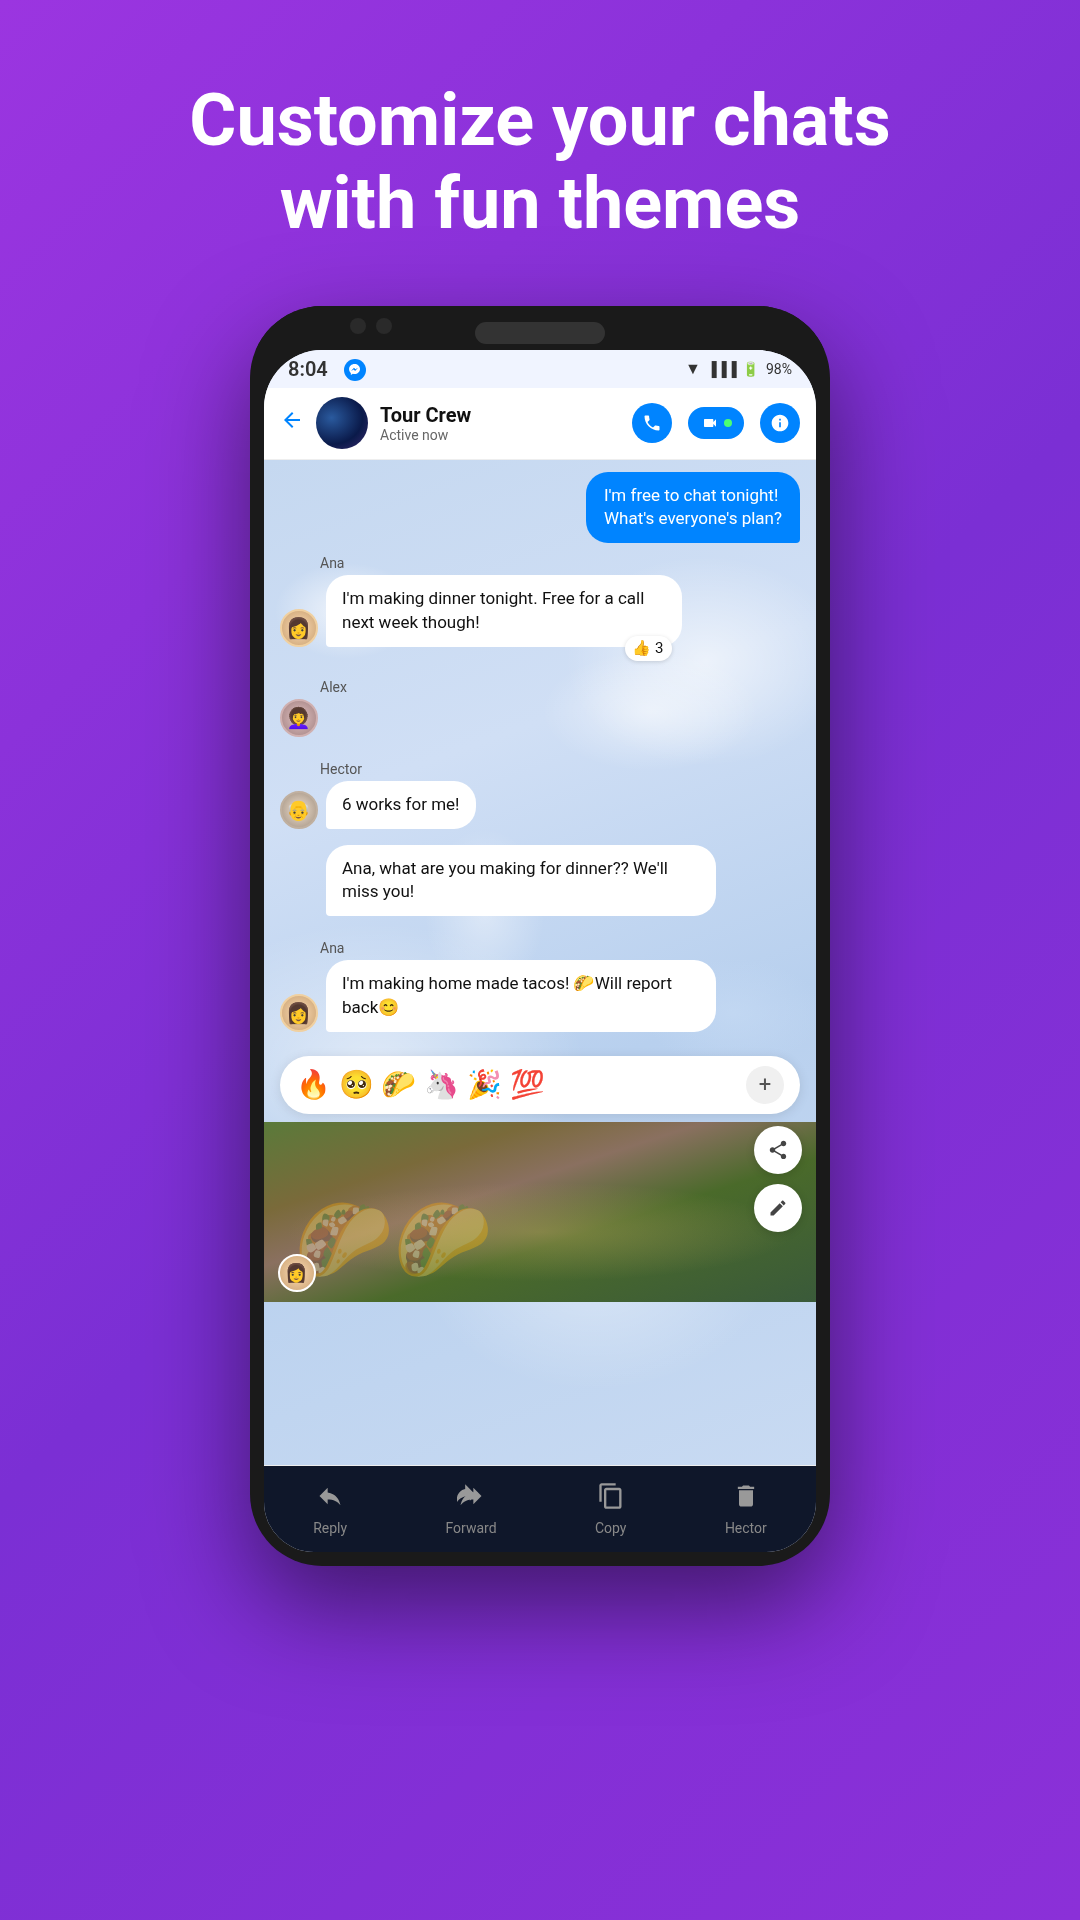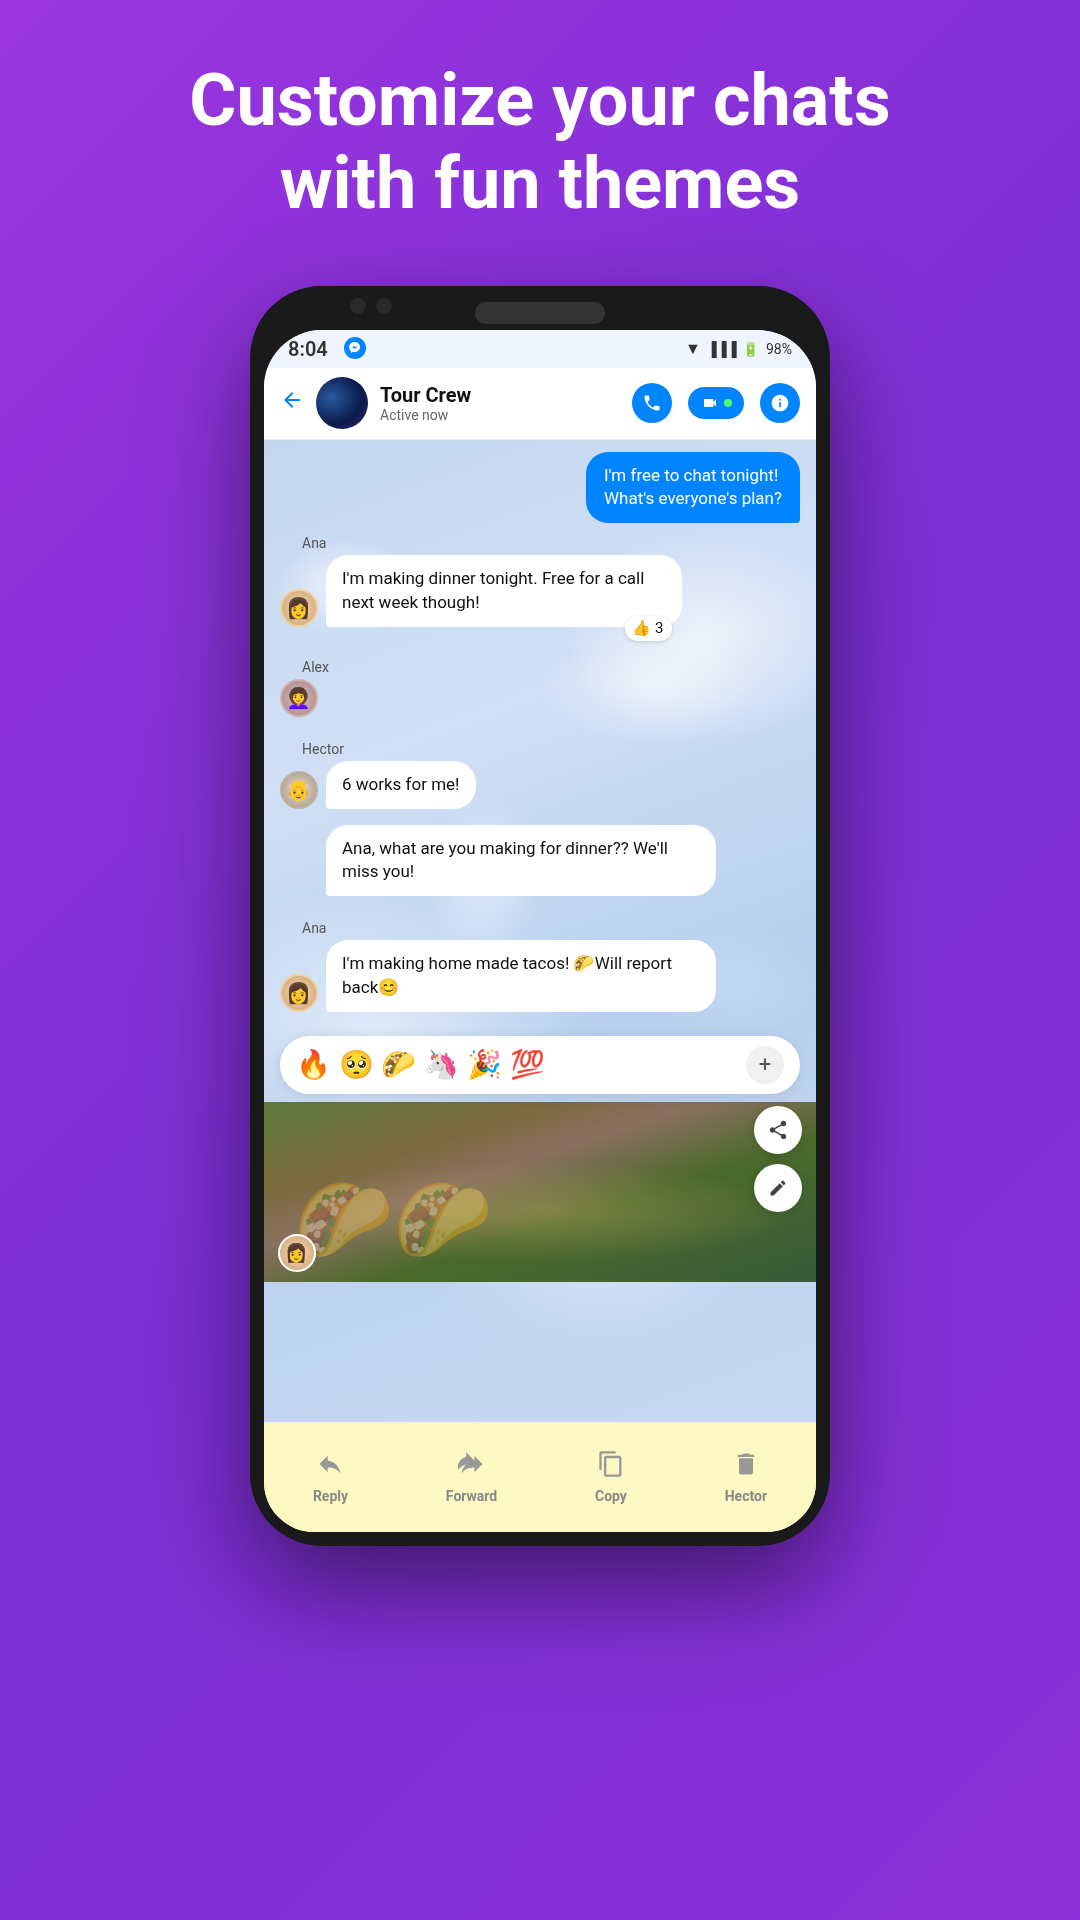--- a/index.html
+++ b/index.html
@@ -13,21 +13,21 @@
       align-items: center;
       font-family: -apple-system, BlinkMacSystemFont, 'Segoe UI', Roboto, sans-serif;
       overflow: hidden;
     }
 
     .headline {
       color: white;
       font-size: 72px;
       font-weight: 700;
       text-align: center;
-      margin-top: 60px;
+      margin-top: 80px;
       line-height: 1.15;
       padding: 0 60px;
     }
 
     .phone-wrapper {
       margin-top: 60px;
       position: relative;
       width: 580px;
       height: 1260px;
     }
@@ -270,21 +270,21 @@
     
     .msg-in-group {
       display: flex;
       flex-direction: column;
       gap: 4px;
     }
 
     .sender-name {
       font-size: 14px;
       color: #555;
-      margin-left: 22px;
+      margin-left: 40px;
     }
 
     .msg-in-row {
       display: flex;
       align-items: flex-end;
       gap: 8px;
     }
 
     .avatar-sm {
       width: 38px;
@@ -385,28 +385,27 @@
       position: absolute;
       inset: 0;
       background:
         radial-gradient(ellipse 100px 60px at 30% 60%, rgba(200,180,100,0.6) 0%, transparent 60%),
         radial-gradient(ellipse 80px 50px at 70% 40%, rgba(100,150,80,0.5) 0%, transparent 60%),
         radial-gradient(ellipse 120px 80px at 50% 70%, rgba(180,140,80,0.5) 0%, transparent 60%);
     }
 
     
     .bottom-actions {
-      background: #fef9c3;
-      height: 110px;
+      background: #0f172a;
+      height: 87px;
       display: flex;
       align-items: center;
       justify-content: space-around;
       border-top: 1px solid #eee;
       flex-shrink: 0;
-      font-weight: bold;
     }
 
     .action-item {
       display: flex;
       flex-direction: column;
       align-items: center;
       gap: 4px;
       cursor: pointer;
     }
 
@@ -449,21 +448,21 @@
       <div class="camera-dots">
         <div class="camera-dot"></div>
         <div class="camera-dot"></div>
       </div>
       <div class="speaker"></div>
     </div>
 
     <div class="screen">
 
       <div class="status-bar">
-        <div style="display:flex;align-items:flex-start;gap:16px;">
+        <div style="display:flex;align-items:flex-end;gap:16px;">
           <span class="status-time">8:04</span>
           <div class="messenger-icon">
             <svg width="13" height="13" viewBox="0 0 24 24" fill="white">
                 <path d="M12 2C6.48 2 2 6.18 2 11.33c0 2.77 1.27 5.25 3.27 6.97V22l3.73-2.05c1 .28 2.06.43 3.17.43 5.52 0 10-4.18 10-9.33S17.52 2 12 2zm1.1 12.57l-2.54-2.72-4.96 2.72 5.46-5.79 2.6 2.72 4.9-2.72-5.46 5.79z"></path>
               </svg>
           </div>
         </div>
         <div class="status-right">
 
           <span>▼</span>

